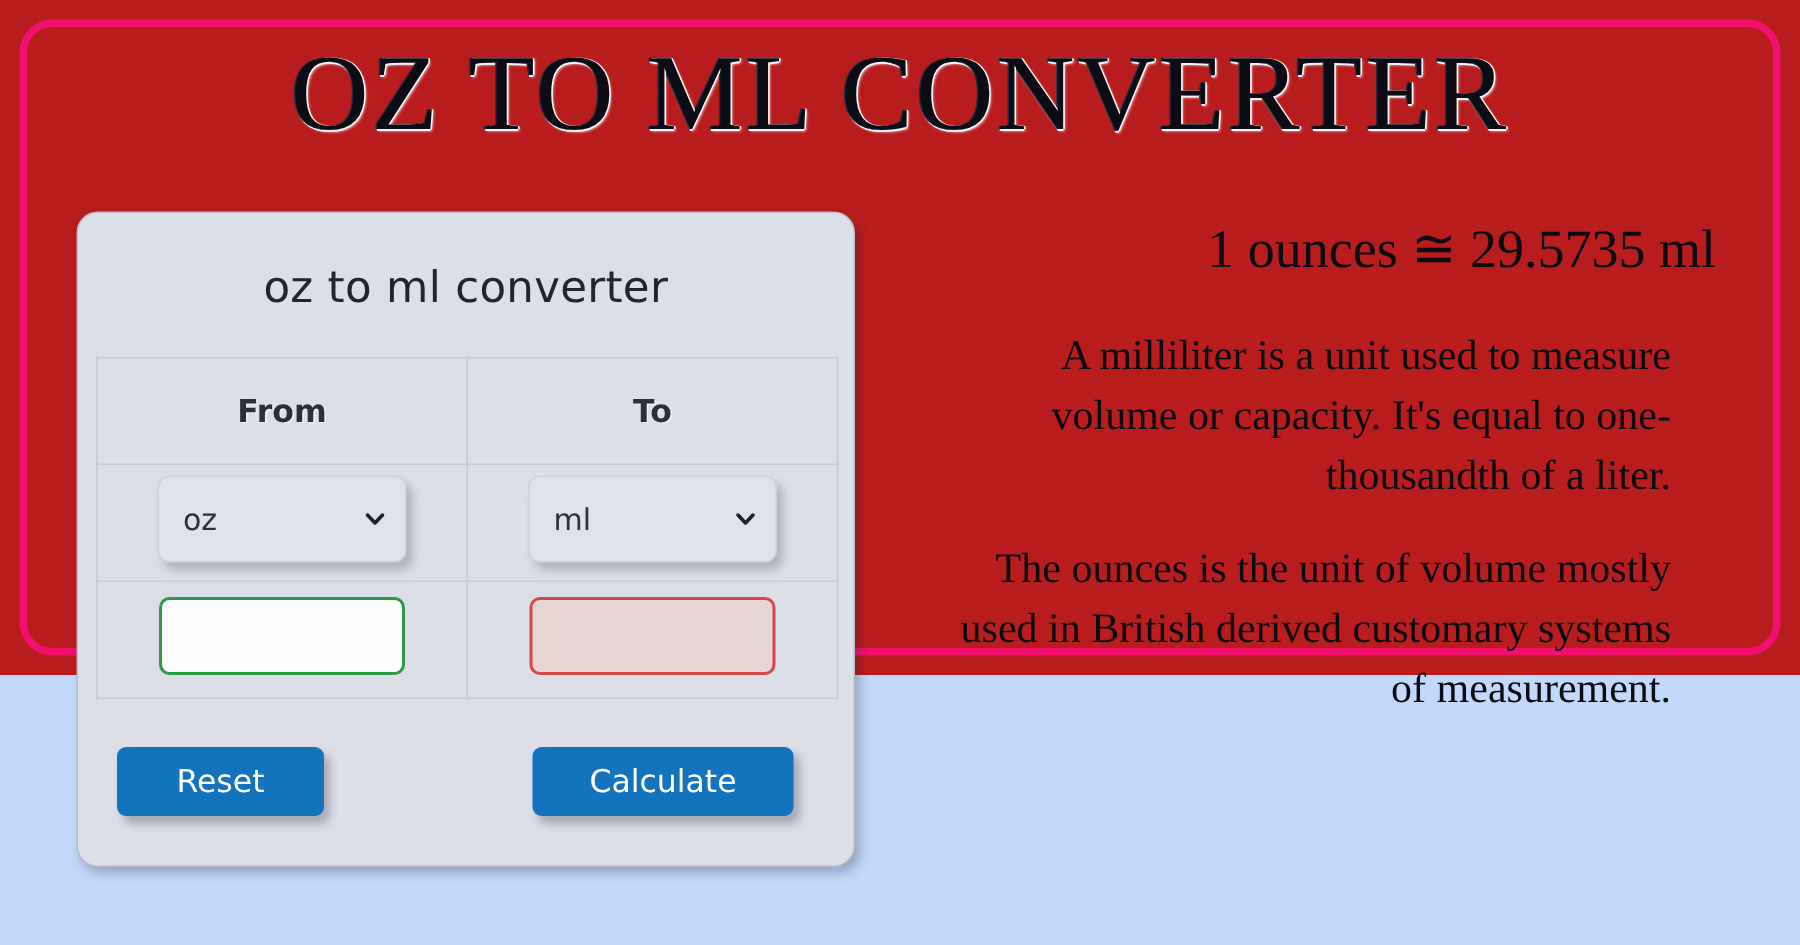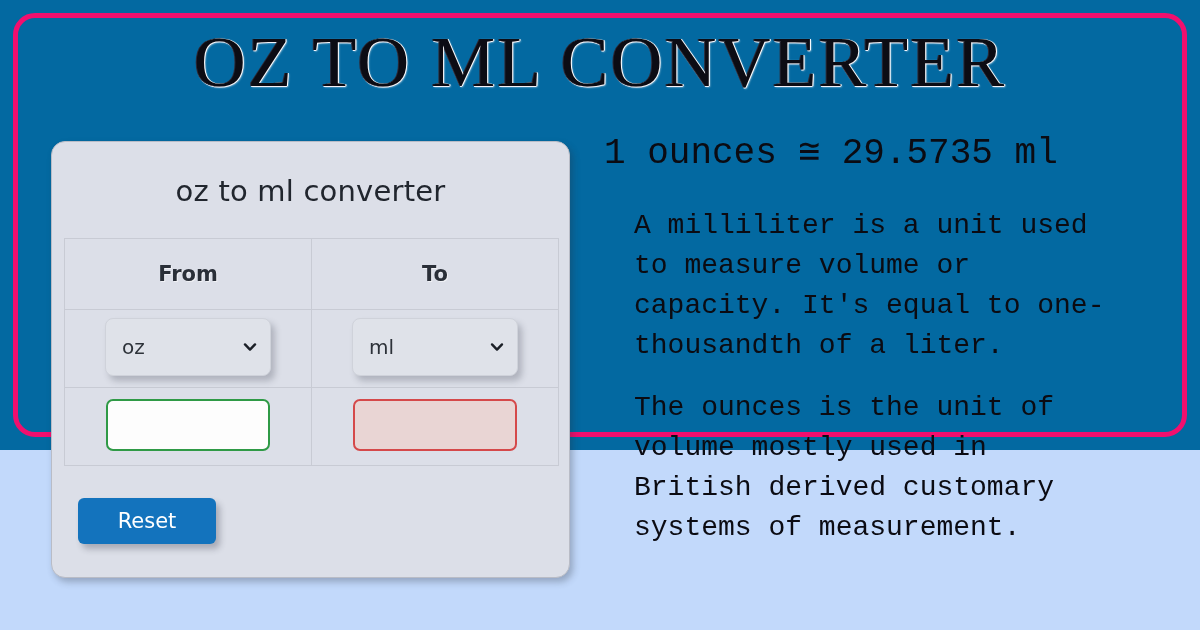--- a/index.html
+++ b/index.html
@@ -11,21 +11,21 @@
     height: 630px;
     overflow: hidden;
     background: #c2d9fb;
     font-family: "Liberation Sans", sans-serif;
   }
 
   .poster {
     position: relative;
     width: 1200px;
     height: 450px;
-    background: #0369a1;
+    background: #b91c1c;
     box-sizing: border-box;
   }
 
   
   .frame {
     position: absolute;
     left: 13px;
     top: 13px;
     right: 13px;
     bottom: 13px;
@@ -179,24 +179,24 @@
     line-height: 46px;
     text-align: center;
   }
   .btn-reset { left: 26px; min-width: 102px; }
   .btn-calculate { right: 24px; min-width: 138px; }
 
   
   .info {
     position: absolute;
     left: 604px;
-    top: 132px;
+    top: 144px;
     width: 540px;
-    text-align: left;
-    font-family: Liberation Mono, monospace;
+    text-align: right;
+    font-family: Liberation Serif, serif;
     color: #0b0b12;
   }
   .equation {
     font-size: 36px;
     line-height: 44px;
     margin: 0 0 30px 0;
     white-space: nowrap;
   }
   .para {
     font-size: 28px;
@@ -252,20 +252,21 @@
         </td>
         <td>
           <div class="num-input to" title=""></div>
         </td>
       </tr>
     </tbody>
       </table>
 
     <div class="card-actions">
       <div class="btn btn-reset">Reset</div>
+      <div class="btn btn-calculate">Calculate</div>
     </div>
 
   </div>
 
   <div class="info">
     <div class="equation">1 ounces ≅ 29.5735 ml</div>
     <div class="para">A milliliter is a unit used to measure volume or capacity. It's equal to one-thousandth of a liter.</div>
     <div class="para">The ounces is the unit of volume mostly used in British derived customary systems of measurement.</div>
   </div>
 

